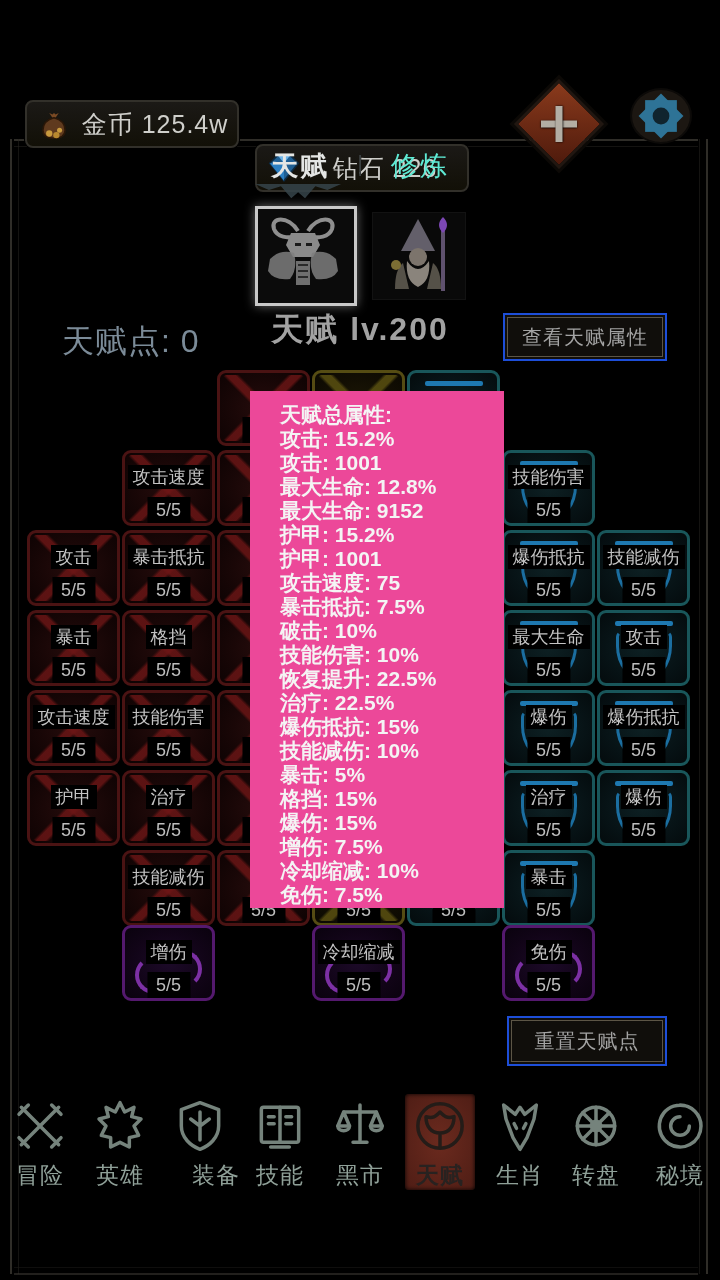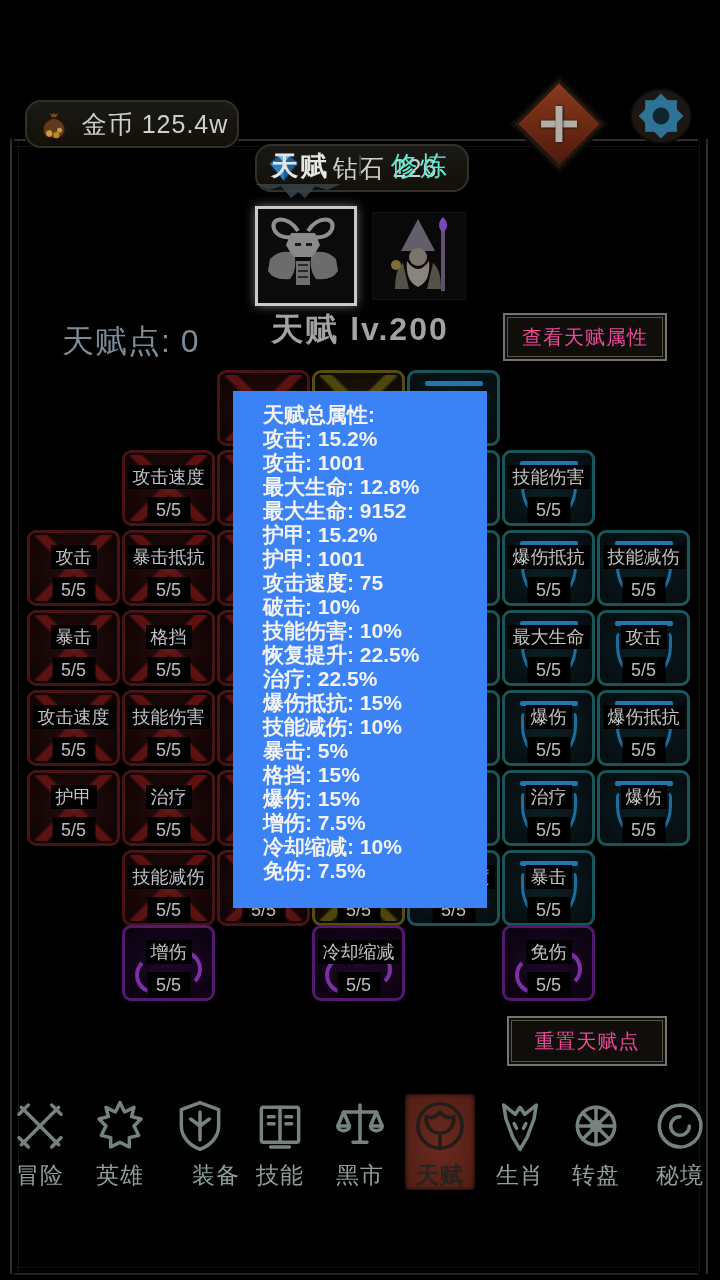--- a/index.html
+++ b/index.html
@@ -6,21 +6,21 @@
   #screen{position:relative;width:720px;height:1280px;background:#000;overflow:hidden;
     font-family:"Liberation Sans","DejaVu Sans",sans-serif;color:#ccc;}
   
   .frame{position:absolute;opacity:.55;pointer-events:none;}
   .frame-top{left:14px;right:22px;top:139px;height:5px;border-top:2px solid #56524a;border-bottom:1px solid #26231f;}
   .frame-left{left:10px;top:139px;bottom:6px;width:6px;border-left:2px solid #56524a;border-right:1px solid #26231f;}
   .frame-right{right:12px;top:139px;bottom:6px;width:6px;border-right:2px solid #56524a;border-left:1px solid #26231f;}
   .frame-bottom{left:14px;right:22px;bottom:5px;height:5px;border-bottom:2px solid #3e3b35;border-top:1px solid #1d1b18;}
   
   .pill{position:absolute;top:100px;height:44px;width:210px;background:linear-gradient(#1b1916,#121007);
-    border:2px solid #32302a;border-radius:16px;display:flex;align-items:center;box-shadow:0 0 0 1px #000;}
+    border:2px solid #32302a;border-radius:8px;display:flex;align-items:center;box-shadow:0 0 0 1px #000;}
   .pill .txt{flex:1;text-align:center;font-size:25px;color:#cfcfcb;letter-spacing:1px;}
   .pill svg{margin-left:8px;}
   #gold-pill{left:25px;} #diamond-pill{left:255px;margin-top:44px;}
   .diamond-btn{position:absolute;left:527px;top:92px;width:58px;height:58px;transform:rotate(45deg);
     background:linear-gradient(135deg,#8a3a1c,#4e1a0c);border:3px solid #211711;box-shadow:0 0 0 3px #0c0906;z-index:3;}
   .diamond-btn .cross{position:absolute;inset:0;transform:rotate(-45deg);}
   .diamond-btn .cross::before,.diamond-btn .cross::after{content:"";position:absolute;background:#b3aea4;
     left:50%;top:50%;box-shadow:0 0 2px #000;}
   .diamond-btn .cross::before{width:36px;height:7px;transform:translate(-50%,-50%);}
   .diamond-btn .cross::after{width:7px;height:36px;transform:translate(-50%,-50%);}
@@ -35,22 +35,22 @@
   .tab-ornament{position:absolute;left:-16px;top:36px;width:86px;height:15px;background:#36444a;opacity:.85;
     clip-path:polygon(0 0,100% 0,84% 40%,70% 15%,58% 95%,50% 55%,42% 95%,30% 15%,16% 40%);}
   
   .avatar{position:absolute;background:#0b0b0b;}
   #avatar-warrior{left:255px;top:206px;width:96px;height:94px;border:3px solid #c9c9c9;box-shadow:0 0 10px rgba(230,230,230,.45);}
   #avatar-wizard{left:372px;top:212px;width:92px;height:86px;border:1px solid #141414;opacity:.9;}
   
   .points{position:absolute;left:62px;top:320px;font-size:32px;color:#7b8b98;letter-spacing:1px;}
   .lv-title{position:absolute;left:0;top:308px;width:720px;text-align:center;font-size:32px;color:#a2a2a2;
     font-weight:bold;letter-spacing:2px;}
-  .ghost-btn{position:absolute;background:#100e0b;border:2px solid #737373;outline:1px solid #5c5546;outline-offset:-5px;
-    color:#ec4899;font-size:20px;display:flex;align-items:center;justify-content:center;letter-spacing:1px;box-shadow:0 0 0 1px #000;}
+  .ghost-btn{position:absolute;background:#100e0b;border:2px solid #1d4ed8;outline:1px solid #5c5546;outline-offset:-5px;
+    color:#a3a3a3;font-size:20px;display:flex;align-items:center;justify-content:center;letter-spacing:1px;box-shadow:0 0 0 1px #000;}
   #view-attrs-btn{left:503px;top:313px;width:160px;height:44px;}
   #reset-btn{left:507px;top:1016px;width:156px;height:46px;}
   
   .tile{position:absolute;width:93px;height:76px;border-radius:9px;border:3px solid;box-sizing:border-box;z-index:1;}
   .tile .art{position:absolute;inset:2px;border-radius:5px;overflow:hidden;}
   .tile.red{border-color:var(--tile-red);background:radial-gradient(ellipse at center,#260c0c 0%,#170606 60%,#0e0303 100%);}
   .tile.red .art{background:
     linear-gradient(45deg,transparent 44%,rgba(110,22,22,.8) 47%,rgba(110,22,22,.8) 53%,transparent 56%),
     linear-gradient(135deg,transparent 44%,rgba(110,22,22,.8) 47%,rgba(110,22,22,.8) 53%,transparent 56%);}
   .tile.yellow{border-color:var(--tile-yellow);background:radial-gradient(ellipse at center,#1e1906 0%,#120e03 60%,#0b0902 100%);}
@@ -65,21 +65,21 @@
   .tile.purple{border-color:var(--tile-purple);background:radial-gradient(ellipse at center,#1c0a28 0%,#110417 60%,#0a020e 100%);}
   .tile.purple .art::before{content:"";position:absolute;left:8px;top:26px;width:30px;height:30px;
     border:4px solid transparent;border-left-color:var(--crescent-purple);border-bottom-color:var(--crescent-purple);border-radius:50%;}
   .tile.purple .art::after{content:"";position:absolute;right:8px;top:20px;width:30px;height:30px;
     border:4px solid transparent;border-right-color:var(--crescent-purple);border-top-color:var(--crescent-purple);border-radius:50%;}
   .tile .lbl{position:absolute;top:12px;left:50%;transform:translateX(-50%);background:#000;color:#c4c4c4;
     font-size:18px;line-height:24px;padding:0 5px;white-space:nowrap;z-index:2;}
   .tile .lvl{position:absolute;top:44px;left:50%;transform:translateX(-50%);background:#000;color:#bdbdbd;
     font-size:18px;line-height:26px;padding:0 9px;z-index:2;}
   
-  #popup{position:absolute;left:233px;top:391px;width:254px;height:517px;background:#3b82f6;z-index:6;
+  #popup{position:absolute;left:250px;top:391px;width:254px;height:517px;background:#ec4899;z-index:6;
     padding:12px 0 0 30px;box-sizing:border-box;}
   #popup .line{font-size:21px;line-height:24px;color:#f4f4f4;font-weight:bold;white-space:nowrap;}
   
   .maxed{position:absolute;left:0;top:1026px;width:720px;text-align:center;font-size:27px;color:#86413d;letter-spacing:3px;}
   
   #nav{position:absolute;left:0;top:1092px;width:720px;height:120px;}
   .nav-item{position:absolute;top:0;width:80px;height:116px;text-align:center;}
   .nav-item .box{position:absolute;left:50%;top:2px;transform:translateX(-50%);width:70px;height:96px;border-radius:4px;}
   .nav-item.active .box{background:radial-gradient(#6b2a1e,#4e1d15);box-shadow:0 0 4px #000 inset;}
   .nav-icon{position:absolute;left:50%;top:6px;transform:translateX(-50%);width:56px;height:56px;color:#75837c;}
@@ -375,20 +375,21 @@
 
   <div id="popup">
       <div class="line">天赋总属性:</div>
       <div class="line">攻击: 15.2%</div>
       <div class="line">攻击: 1001</div>
       <div class="line">最大生命: 12.8%</div>
       <div class="line">最大生命: 9152</div>
       <div class="line">护甲: 15.2%</div>
       <div class="line">护甲: 1001</div>
       <div class="line">攻击速度: 75</div>
+      <div class="line">暴击抵抗: 7.5%</div>
       <div class="line">破击: 10%</div>
       <div class="line">技能伤害: 10%</div>
       <div class="line">恢复提升: 22.5%</div>
       <div class="line">治疗: 22.5%</div>
       <div class="line">爆伤抵抗: 15%</div>
       <div class="line">技能减伤: 10%</div>
       <div class="line">暴击: 5%</div>
       <div class="line">格挡: 15%</div>
       <div class="line">爆伤: 15%</div>
       <div class="line">增伤: 7.5%</div>

